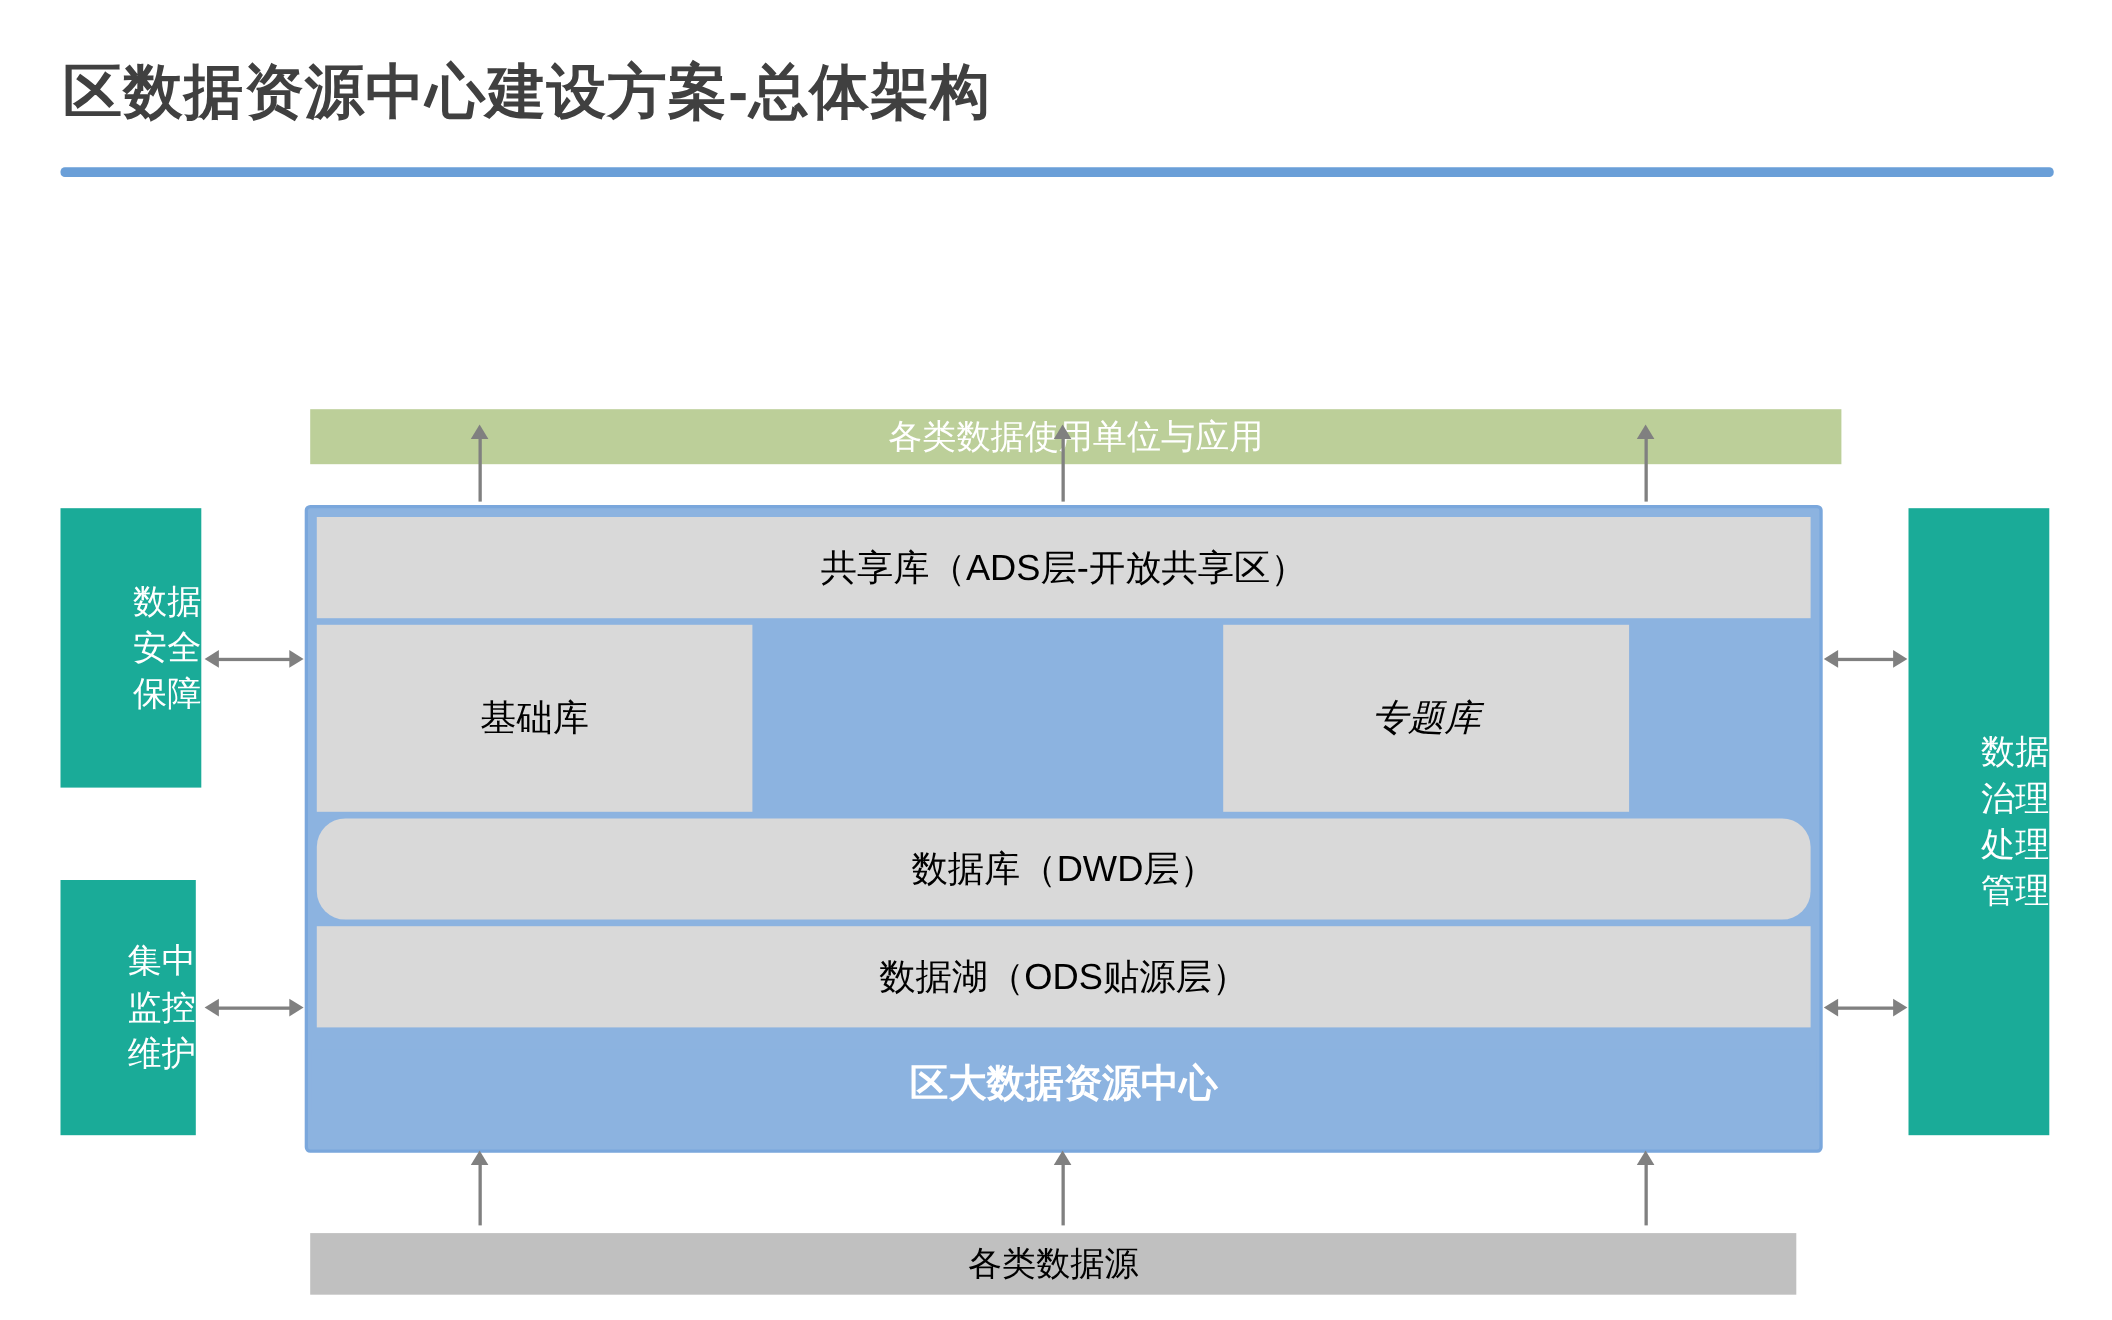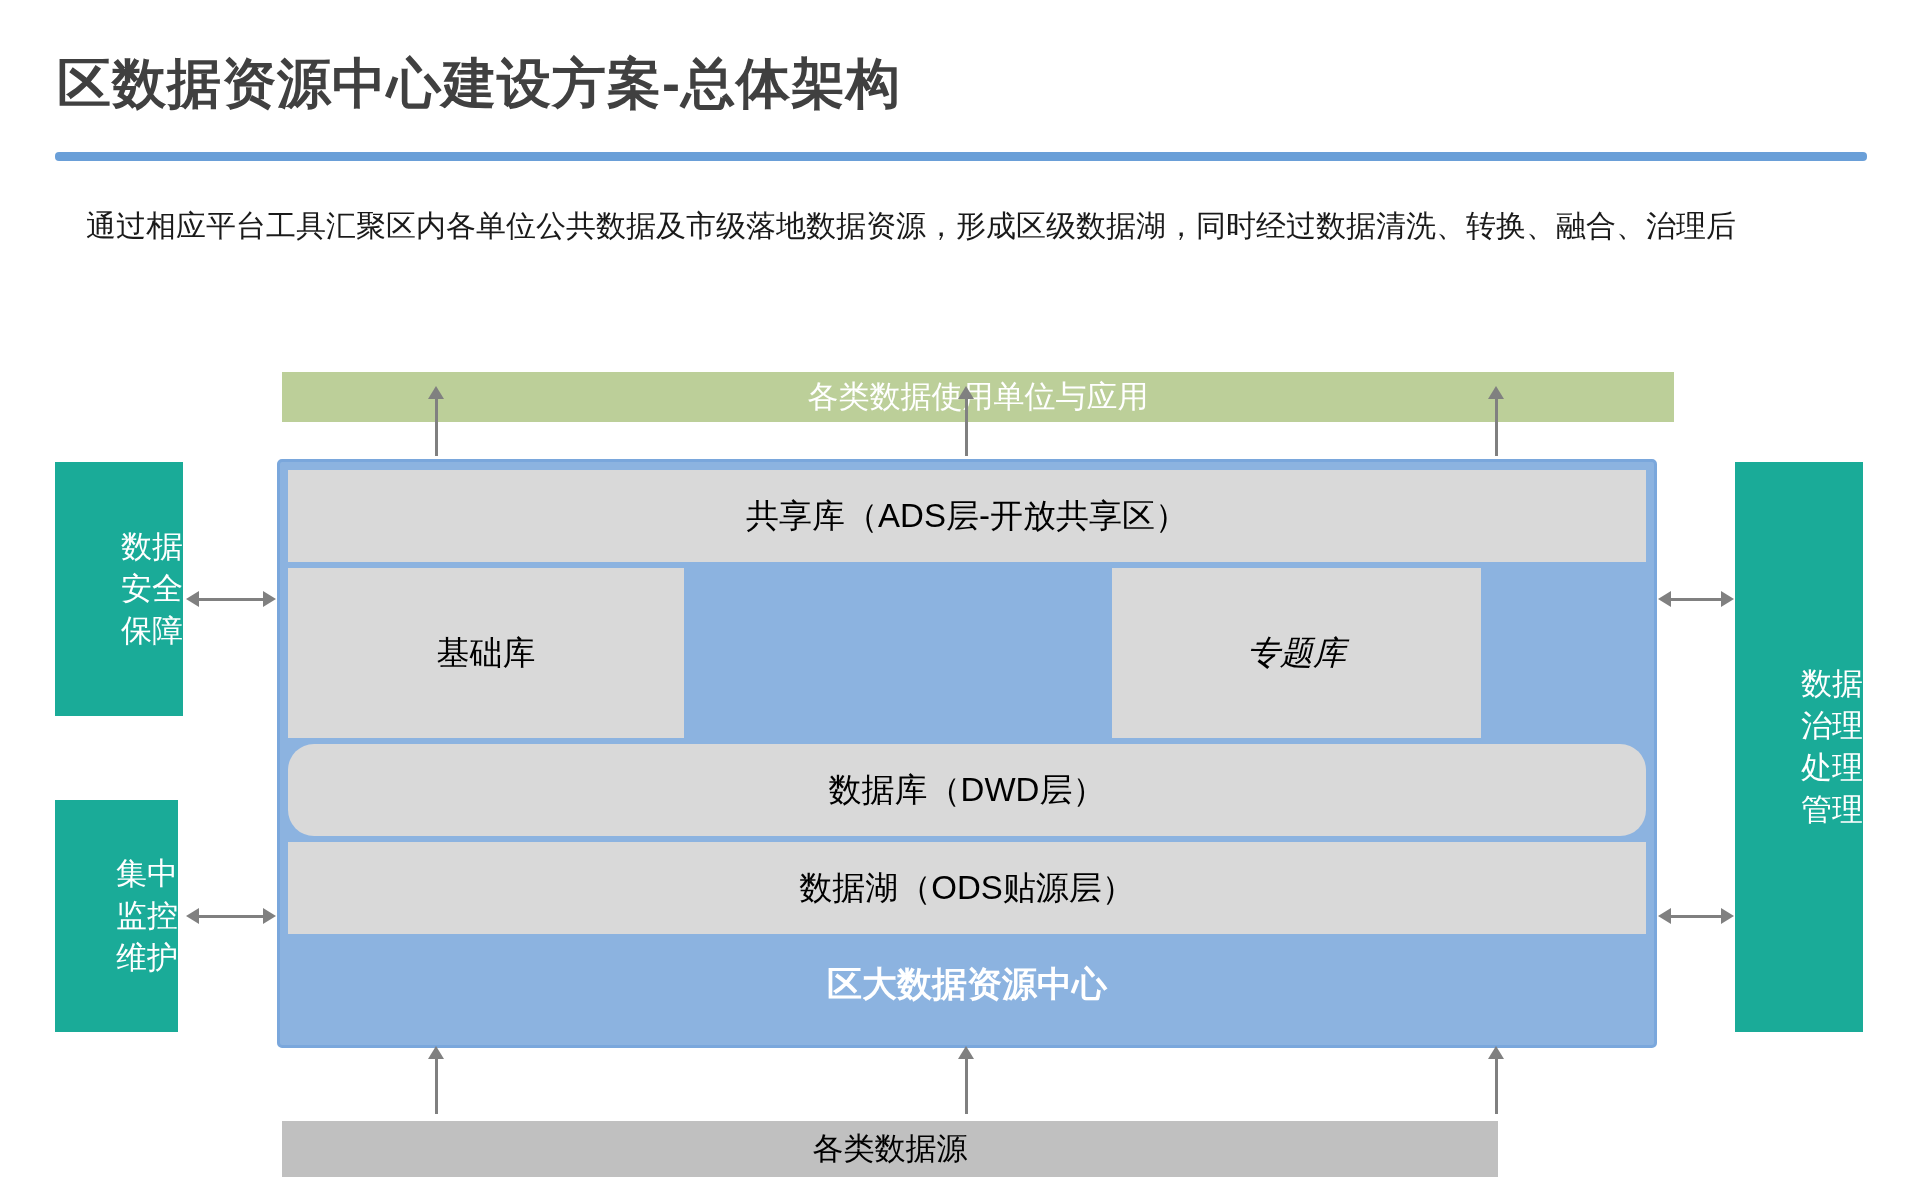--- a/index.html
+++ b/index.html
@@ -132,21 +132,21 @@
     background: #8cb3e0;
     color: #ffffff;
     font-size: 35px;
     font-weight: bold;
   }
 
   
   #sources-bar {
     left: 282px;
     top: 1121px;
-    width: 1216px;
+    width: 1351px;
     height: 56px;
     background: #c0c0c0;
     color: #000000;
     font-size: 31px;
   }
 
   
   .v-arrow {
     width: 3px;
     background: #808080;
@@ -189,21 +189,20 @@
   #hr-1 { left: 1670px; top: 598px; width: 52px; }
   #hr-2 { left: 1670px; top: 915px; width: 52px; }
 </style>
 </head>
 <body>
 
 <div id="page-title">区数据资源中心建设方案-总体架构</div>
 <div id="title-rule"></div>
 
 <div id="intro">
-  <span class="ln first">通过相应平台工具汇聚区内各单位公共数据及市级落地数据资源，形成区级数据湖，同时经过数据清洗、转换、融合、治理后</span>
 </div>
 
 <div id="diagram">
 
   <div id="consumers-bar" class="box-text">各类数据使用单位与应用</div>
 
   <div class="v-arrow up up-1"></div>
   <div class="v-arrow up up-2"></div>
   <div class="v-arrow up up-3"></div>
 

